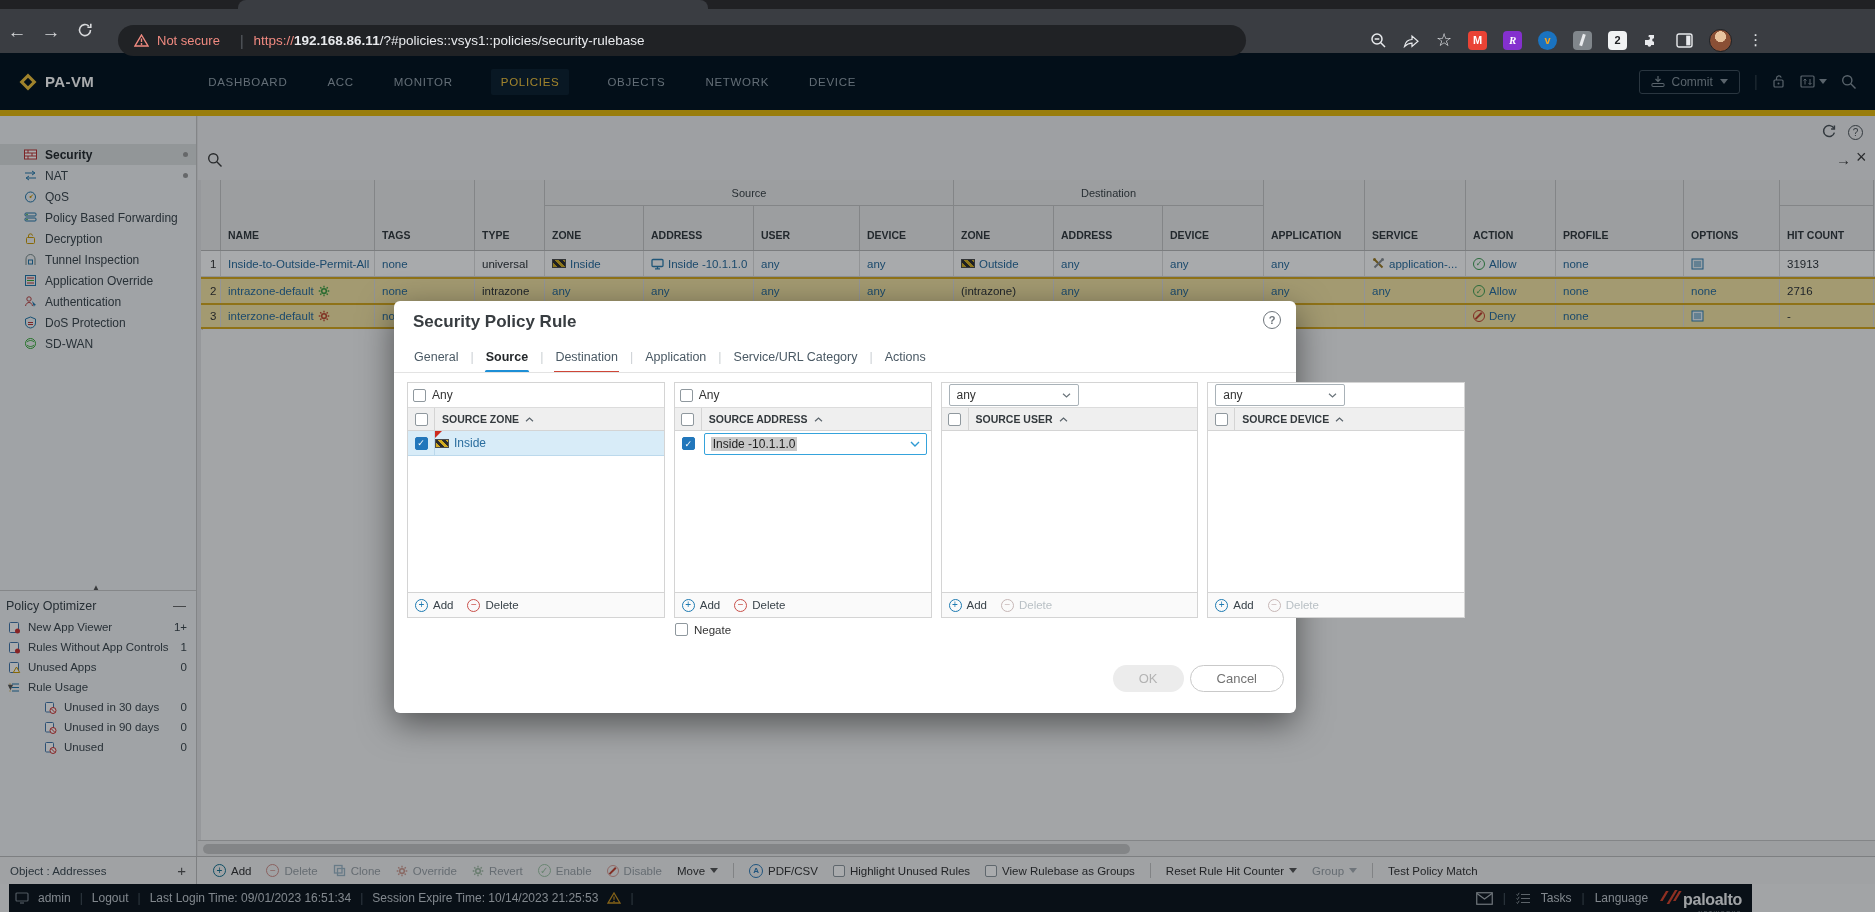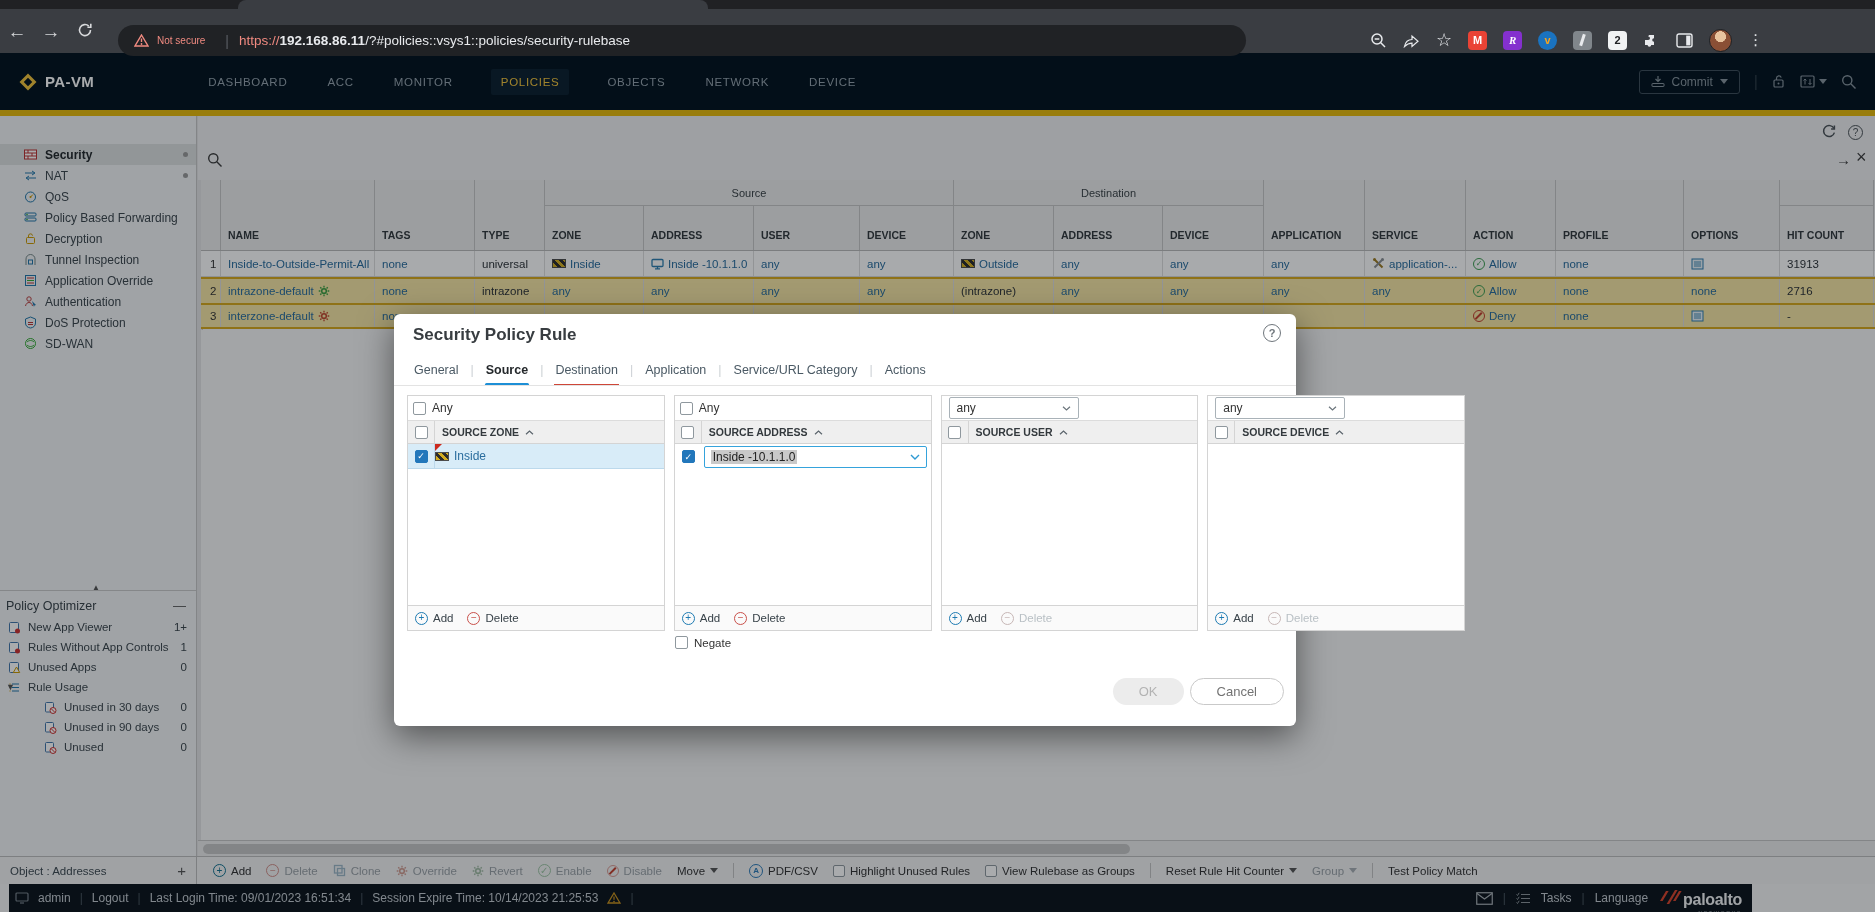--- a/index.html
+++ b/index.html
@@ -6,21 +6,21 @@
   *{box-sizing:border-box;font-family:"Liberation Sans","DejaVu Sans",sans-serif;}
   .screen{position:relative;width:1875px;height:912px;overflow:hidden;background:#f4f4f4;}
 
   
   .chrome{position:absolute;left:0;top:0;width:1875px;height:53px;background:#3a3d42;z-index:60;}
   .tabstrip{position:absolute;left:0;top:0;width:100%;height:9px;background:#202124;}
   .tabhint{position:absolute;left:238px;top:0;width:470px;height:9px;background:#3a3d42;border-radius:8px 8px 0 0;}
   .chrome-bar{position:absolute;left:0;top:9px;width:100%;height:44px;display:flex;align-items:center;}
   .navbtn{width:34px;text-align:center;color:#d7d9db;font-size:19px;line-height:1;}
   .urlbar{position:absolute;left:118px;top:16px;width:1128px;height:31px;background:#202225;border-radius:16px;display:flex;align-items:center;padding:0 16px;}
-  .notsecure{color:#f08a80;font-size:10px;margin:0 10px 0 8px;}
+  .notsecure{color:#f08a80;font-size:13px;margin:0 10px 0 8px;}
   .urldiv{color:#5a5e63;margin:0 10px;font-size:14px;}
   .urltext{font-size:13.5px;color:#e8eaed;white-space:nowrap;}
   .urltext .proto{color:#f08a80;}
   .urltext .host{font-weight:bold;}
   .chrome-icons{position:absolute;left:1370px;top:9px;height:44px;display:flex;align-items:center;gap:16px;}
   .cicon{display:inline-flex;align-items:center;justify-content:center;}
   .star{color:#e8eaed;font-size:18px;}
   .ext{width:19px;height:19px;border-radius:4px;display:inline-flex;align-items:center;justify-content:center;font-size:11px;font-weight:bold;color:#fff;}
   .avatar{width:23px;height:23px;border-radius:50%;background:radial-gradient(circle at 50% 32%,#e8c39e 0 30%,#8a4f35 32% 100%);border:1px solid #202124;}
   .dots{color:#dfe1e4;font-size:15px;letter-spacing:0;}
@@ -84,21 +84,21 @@
   
   .ic{display:inline-flex;align-items:center;justify-content:center;flex:none;}
   .haz{display:inline-block;width:14px;height:9px;border:1px solid #4c4c4c;background:repeating-linear-gradient(45deg,#d4ad22 0 3px,#2c2c2c 3px 6px);}
   .circ{width:12px;height:12px;border-radius:50%;display:inline-flex;align-items:center;justify-content:center;flex:none;}
   .circ.ok{border:1.4px solid #3f9e53;color:#3f9e53;font-size:8px;}
   .circ.no{border:1.4px solid #c4402e;position:relative;}
   .circ.no::after{content:"";position:absolute;left:0;top:4.2px;width:9px;height:1.6px;background:#c4402e;transform:rotate(-45deg);}
 
   
   .overlay{position:absolute;left:0;top:53px;width:1875px;height:859px;background:rgba(3,9,14,0.34);z-index:40;}
-  .dialog{position:absolute;left:394px;top:314px;width:902px;height:412px;background:#fff;border-radius:6px;box-shadow:0 10px 34px rgba(0,0,0,.5);z-index:50;}
+  .dialog{position:absolute;left:394px;top:301px;width:902px;height:412px;background:#fff;border-radius:6px;box-shadow:0 10px 34px rgba(0,0,0,.5);z-index:50;}
   .dlg-title{position:absolute;left:19px;top:11px;font-size:17px;font-weight:600;color:#383d41;}
   .dlg-help{position:absolute;right:15px;top:10px;width:18px;height:18px;border-radius:50%;border:1.5px solid #6f767c;color:#6f767c;font-size:11px;display:flex;align-items:center;justify-content:center;font-weight:bold;}
   .dlg-tabs{position:absolute;left:19px;top:47px;display:flex;align-items:center;font-size:12.5px;color:#4a5964;}
   .dtab{position:relative;padding:2px 1px;}
   .dtab.active{color:#24282b;font-weight:bold;}
   .dtab.active::after{content:"";position:absolute;left:0;right:0;bottom:-7px;height:3px;background:#1d8fd6;border-radius:2px;}
   .dtab.alert::after{content:"";position:absolute;left:0;right:0;bottom:-7px;height:2px;background:#ce4637;}
   .tsep{color:#ccd1d5;margin:0 11px;}
   .dlg-divider{position:absolute;left:0;top:71px;width:100%;border-bottom:1px solid #e3e3e3;}
   .dlg-panels{position:absolute;left:13px;top:81px;width:1058px;display:flex;gap:9px;}

